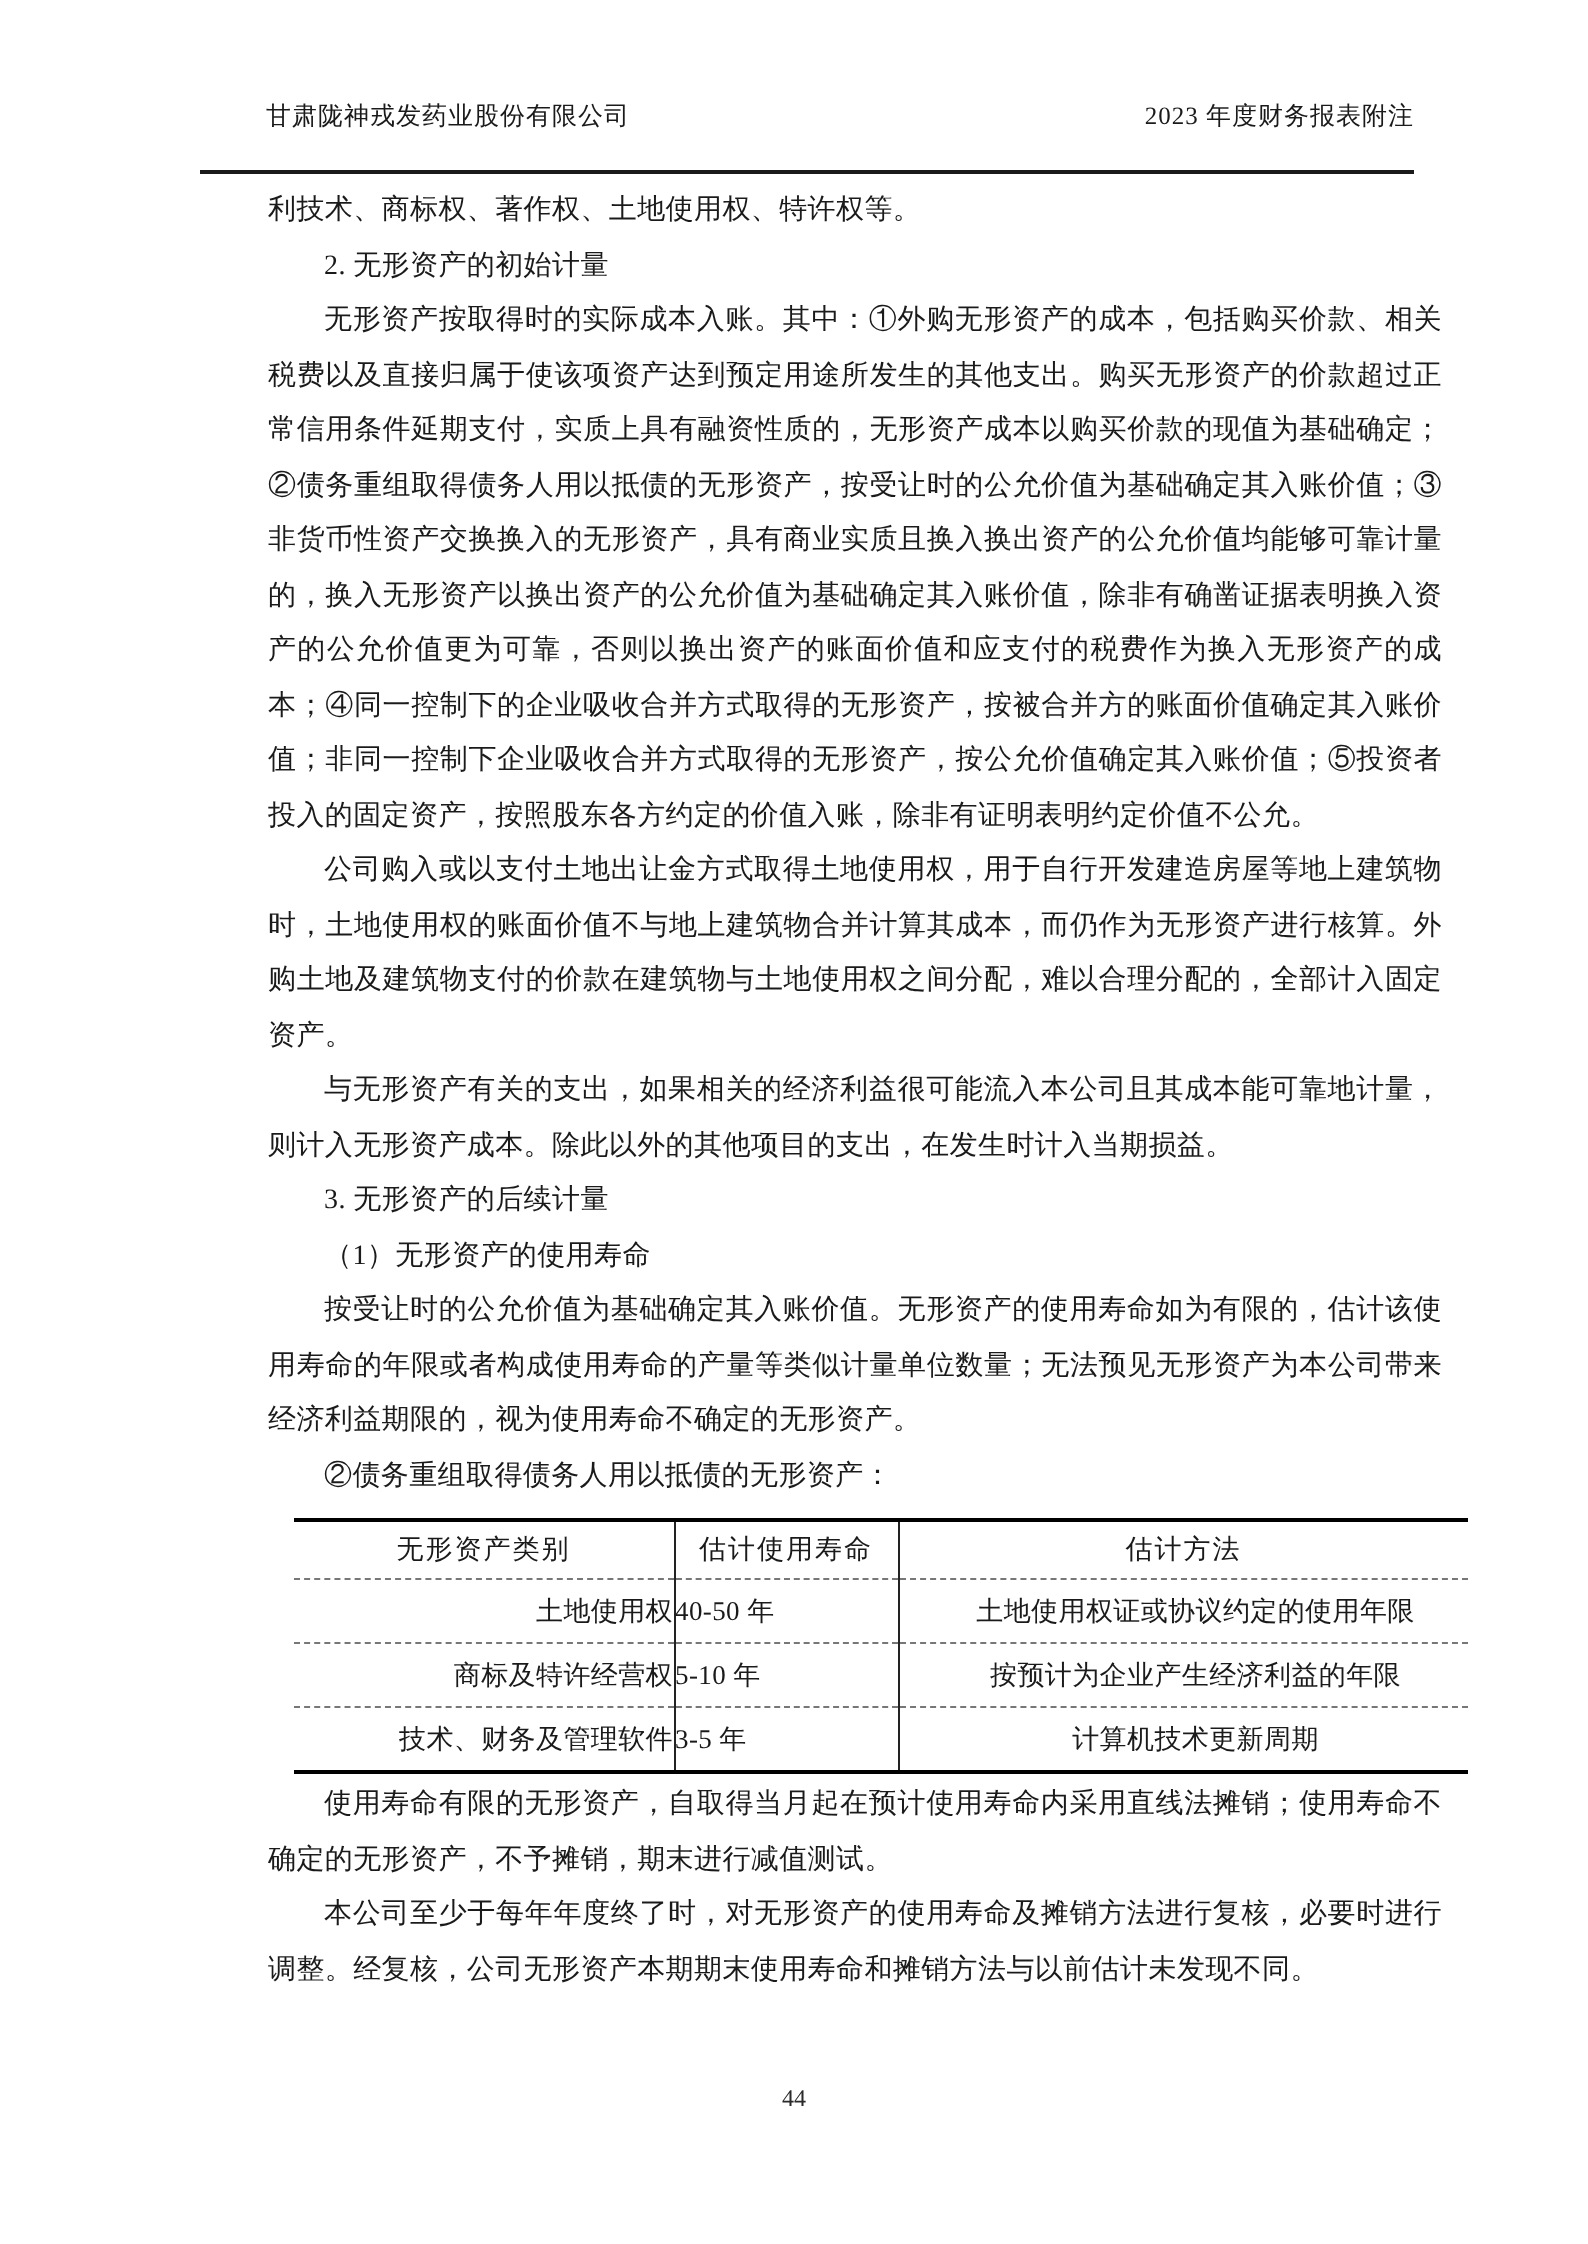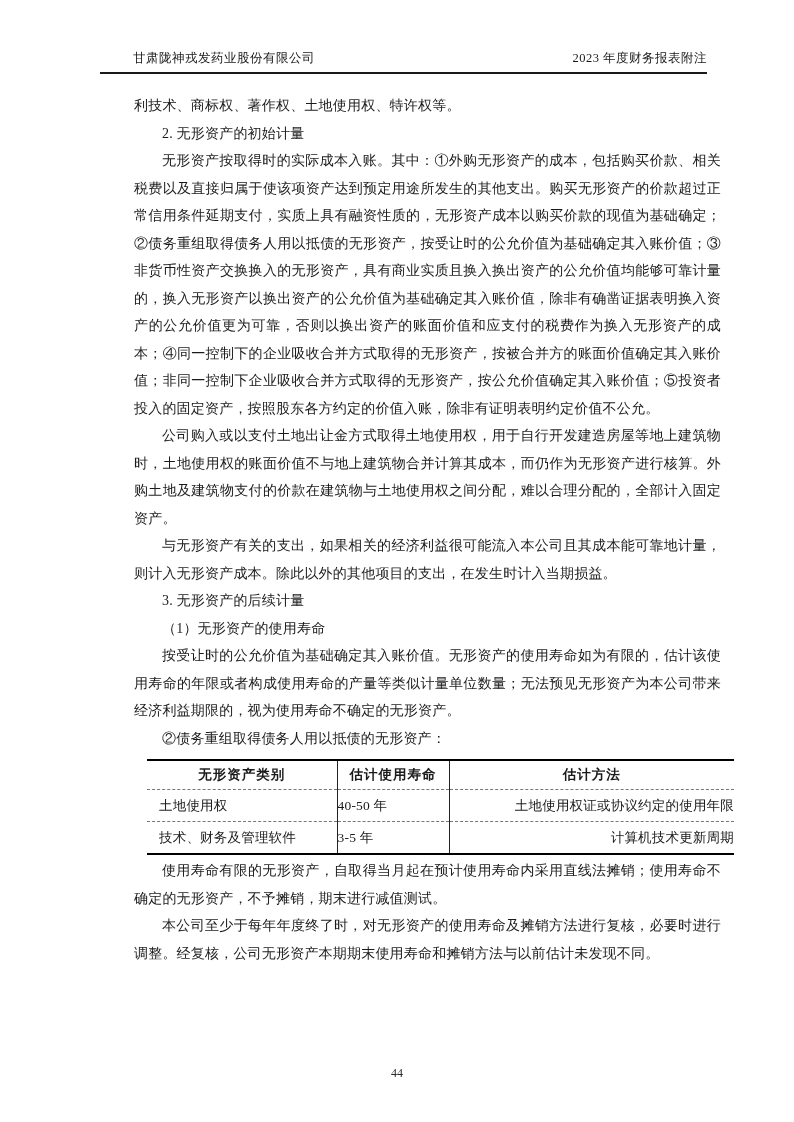--- a/index.html
+++ b/index.html
@@ -14,21 +14,21 @@
   }
   .header {
     position: absolute;
     left: 100px;
     top: 50px;
     width: 607px;
     display: flex;
     justify-content: space-between;
     align-items: flex-end;
     border-bottom: 2px solid #1a1a1a;
-    padding-bottom: 5px;
+    padding-bottom: 18px;
     font-size: 12.5px;
     letter-spacing: 0.5px;
     white-space: nowrap;
   }
   .header .company { margin-left: 33px; }
   .content {
     position: absolute;
     left: 110px;
     top: 92px;
     width: 587px;
@@ -48,50 +48,49 @@
     border-top: 2.5px solid #000;
     border-bottom: 2.5px solid #000;
     font-size: 13.5px;
     table-layout: fixed;
     line-height: normal;
   }
   table.life-table col.c1 { width: 190px; }
   table.life-table col.c2 { width: 112px; }
   table.life-table col.c3 { width: 285px; }
   table.life-table th {
-    font-weight: bold;
+    font-weight: normal;
     text-align: center;
     height: 28px;
     padding: 0;
     border-bottom: 1px dashed #777;
     letter-spacing: 1px;
   }
   table.life-table td {
     height: 31px;
     padding: 0;
   }
   table.life-table th:nth-child(1),
   table.life-table th:nth-child(2),
   table.life-table td:nth-child(1),
   table.life-table td:nth-child(2) {
     border-right: 1px solid #222;
   }
   table.life-table tbody tr:not(:last-child) td { border-bottom: 1px dashed #777; }
-  table.life-table td:nth-child(1) { text-align: left; padding-left: 12px; }
+  table.life-table td:nth-child(1) { text-align: right; padding-left: 12px; }
   table.life-table td:nth-child(2) { text-align: left; }
-  table.life-table td:nth-child(3) { text-align: right; padding-left: 12px; }
+  table.life-table td:nth-child(3) { text-align: center; padding-left: 12px; }
   .footer {
     position: absolute;
     top: 1042px;
     left: 0;
     width: 794px;
     text-align: center;
     font-size: 12px;
     color: #2a2a2a;
-    margin-top: 24px;
   }
 </style>
 </head>
 <body>
 
 <div class="page">
   <div class="header">
     <span class="company">甘肃陇神戎发药业股份有限公司</span>
     <span class="doc-title">2023 年度财务报表附注</span>
   </div>
@@ -122,20 +121,25 @@
             <th>估计方法</th>
           </tr>
       </thead>
       <tbody id="table-body">
           <tr>
             <td>土地使用权</td>
             <td>40-50 年</td>
             <td>土地使用权证或协议约定的使用年限</td>
           </tr>
           <tr>
+            <td>商标及特许经营权</td>
+            <td>5-10 年</td>
+            <td>按预计为企业产生经济利益的年限</td>
+          </tr>
+          <tr>
             <td>技术、财务及管理软件</td>
             <td>3-5 年</td>
             <td>计算机技术更新周期</td>
           </tr>
         </tbody>
     </table>
 
     <div id="paras-after">
         <p class="indent">使用寿命有限的无形资产，自取得当月起在预计使用寿命内采用直线法摊销；使用寿命不确定的无形资产，不予摊销，期末进行减值测试。</p>
         <p class="indent">本公司至少于每年年度终了时，对无形资产的使用寿命及摊销方法进行复核，必要时进行调整。经复核，公司无形资产本期期末使用寿命和摊销方法与以前估计未发现不同。</p>

